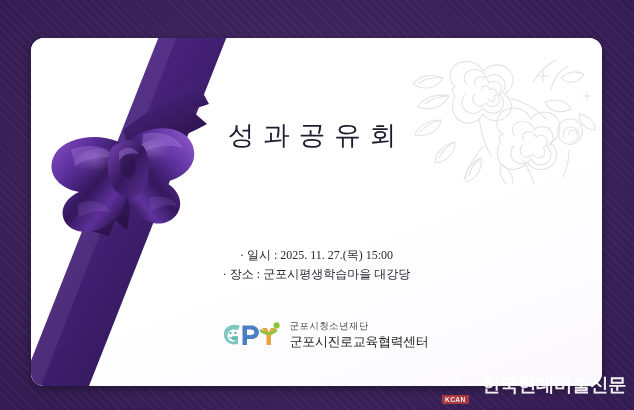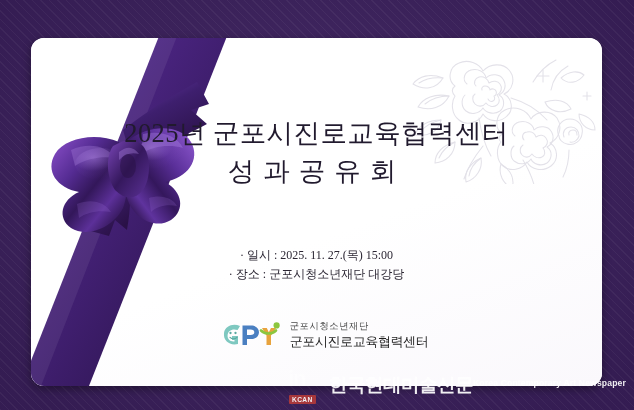--- a/index.html
+++ b/index.html
@@ -229,27 +229,26 @@
       <ellipse cx="70" cy="126" rx="26" ry="16" fill="url(#sheen)"></ellipse>
       <ellipse cx="128" cy="116" rx="24" ry="15" fill="url(#sheen)"></ellipse>
 
       <path d="M82 108 C96 100 104 100 112 108 C120 118 120 140 112 152
                C104 162 94 162 84 152 C76 140 74 120 82 108 Z" fill="url(#knotG)"></path>
       <path d="M88 114 C96 108 102 108 108 116 C100 114 94 116 88 122 Z" fill="#b28ae6" opacity="0.35"></path>
       <ellipse cx="97" cy="128" rx="8" ry="12" fill="#2a1247" opacity="0.55"></ellipse>
     </svg>
 
     <div id="headline">
-      <span>2025년 군포시진로교육협력센터</span>
       <span class="line2">성과공유회</span>
     </div>
 
     <div id="details">
       <span class="row">· 일시 : 2025. 11. 27.(목) 15:00</span>
-      <span class="row">· 장소 : 군포시청소년재단 대강당</span>
+      <span class="row">· 장소 : 군포시평생학습마을 대강당</span>
     </div>
 
     <div id="logo-lockup">
       <svg id="gpy-mark" viewBox="0 0 62 30" fill="none">
 
         <path d="M20 6 C13 3 5 6 4 13 C3 21 10 26 18 24 L18 16 L12 16 L12 20 L14.5 20 L14.5 21.4
                  C10.5 22 7.2 19.4 7.6 15 C8 10.6 12.4 8.2 17.6 10 Z" fill="#7ec8c0"></path>
 
         <circle cx="10.5" cy="13" r="1.15" fill="#5aa9a1"></circle>
         <circle cx="15.5" cy="13" r="1.15" fill="#5aa9a1"></circle>
@@ -270,17 +269,16 @@
     </div>
   </div>
 
   <div id="watermark">
     <div id="wm-mark">
       <div id="wm-in">in</div>
       <div id="wm-kcan">KCAN</div>
     </div>
     <div id="wm-text">
       <div id="wm-ko">한국현대미술신문</div>
-      <div id="wm-en">Korea Contemporary Art Newspaper</div>
     </div>
   </div>
 
 </div>
 
 </body></html>

